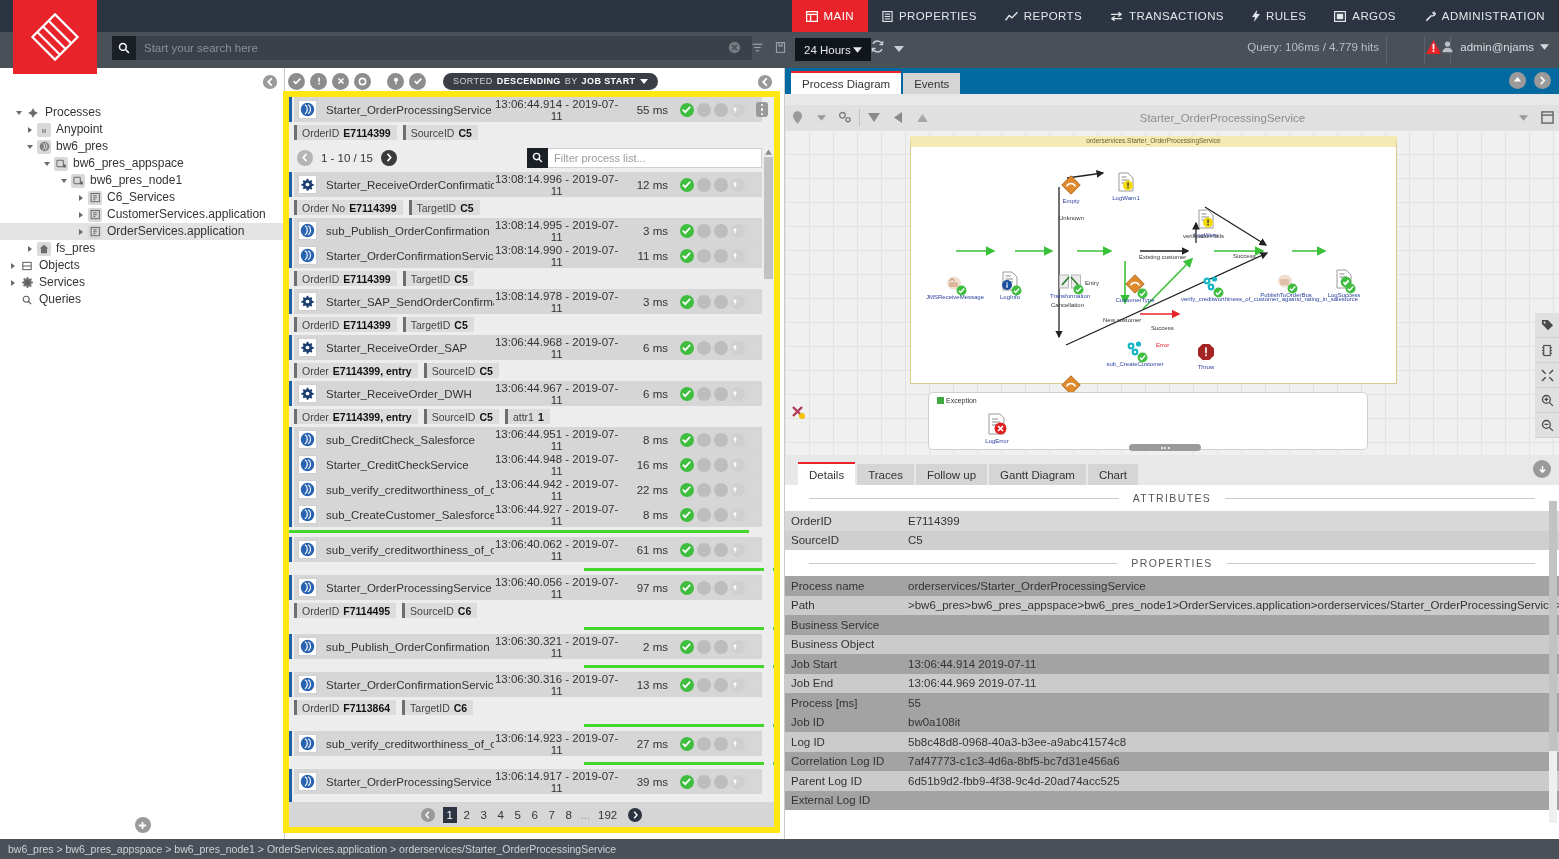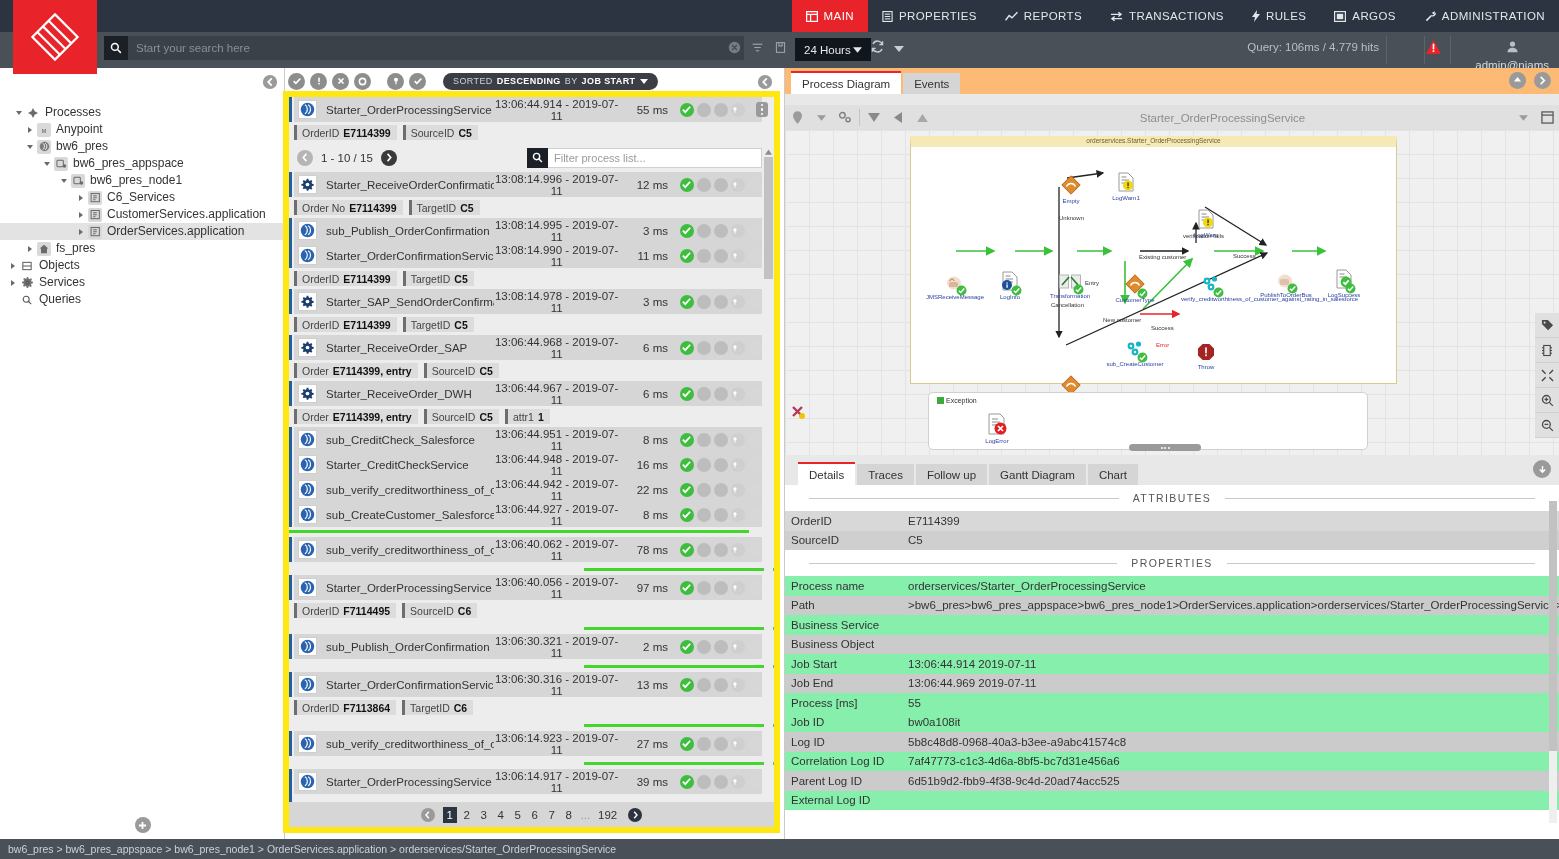--- a/index.html
+++ b/index.html
@@ -17,32 +17,32 @@
   .topbar { position:absolute; left:0; top:0; width:1559px; height:32px; background:#2b3440; display:flex; justify-content:flex-end; }
   .logo-box { position:absolute; left:13px; top:0; width:84px; height:74px; background:#e8242a; z-index:40; display:flex; align-items:center; justify-content:center; }
   .logo-box svg { display:block; }
   .nav { display:flex; height:32px; }
   .nav-item { display:flex; align-items:center; gap:6px; padding:0 14px; height:32px; color:#e4e7ea; font-size:11.5px; letter-spacing:.4px; cursor:pointer; }
   .nav-item.active { background:#e8242a; color:#fff;text-align:right; }
   .nav-item svg { display:block; }
 
   
   .searchbar { position:absolute; left:0; top:32px; width:1559px; height:36px; background:#4a5058; display:flex; align-items:center; }
-  .search-wrap { position:absolute; left:104px; top:38px; width:640px; height:20px; display:flex; align-items:center; }
+  .search-wrap { position:absolute; left:112px; top:38px; width:640px; height:20px; display:flex; align-items:center; }
   .search-btn { width:24px; height:24px; background:#1b1f26; display:flex; align-items:center; justify-content:center; cursor:pointer; }
   .search-input { flex:1; height:24px; background:#3b4149; border:none; outline:none; color:#cfd3d8; font-size:11.5px; font-family:"Liberation Sans",sans-serif; padding:0 8px; }
   .search-input::placeholder { color:#8b9096; }
   .sb-icons { position:absolute; left:728px; top:41px; display:flex; gap:10px; align-items:center; }
   .sb-icons .ic { cursor:pointer; opacity:.75; }
   .time-select { position:absolute; left:795px; top:38px; height:23px; background:#11161d; color:#e6e9ec; font-size:11.5px; display:flex; align-items:center; gap:2px; padding:0 9px; cursor:pointer; }
   .refresh-btn { position:absolute; left:870px; top:39px; cursor:pointer; }
   .caret-btn { position:absolute; left:894px; top:41px; cursor:pointer; }
   .query-info { position:absolute; right:180px; top:41px; color:#b9bfc6; font-size:11.5px; }
   .warn-ico { position:absolute; right:118px; top:40px; cursor:pointer; }
-  .user-box { position:absolute; right:10px; top:40px; color:#d7dbe0; font-size:11.5px; display:flex; align-items:center; gap:6px; cursor:pointer;flex-direction:column; }
+  .user-box { position:absolute; right:10px; top:40px; color:#d7dbe0; font-size:11.5px; display:flex; align-items:center; gap:6px; cursor:pointer; }
   .vsep { position:absolute; top:36px; width:1px; height:28px; background:#5c636c; }
 
   
   .tree-panel { position:absolute; left:0; top:68px; width:285px; height:771px; background:#fff; border-right:1px solid #c8cacd; }
   .tree { padding-top:36px; }
   .tnode { display:flex; align-items:center; height:17px; padding-left:6px; font-size:12px; color:#333; cursor:pointer; white-space:nowrap; }
   .tnode.sel { background:#e3e3e3; }
   .tw { width:14px; display:flex; justify-content:center; flex:0 0 14px; }
   .tri { width:0;height:0; border-left:4px solid #6a6a6a; border-top:3.5px solid transparent; border-bottom:3.5px solid transparent; }
   .tri.open { border-left:3.5px solid transparent; border-right:3.5px solid transparent; border-top:4px solid #6a6a6a; border-bottom:none; }
@@ -103,21 +103,21 @@
   .pg-btn { min-width:14px; height:16px; font-size:11.5px; color:#333; display:flex; align-items:center; justify-content:center; padding:0 3px; cursor:pointer; }
   .pg-btn.cur { background:#2b3440; color:#fff; }
   .pg-dots { color:#999; font-size:11px; padding:0 2px; }
   .pg-arrow { width:14px;height:14px;border-radius:50%;background:#9a9a9a;display:flex;align-items:center;justify-content:center;cursor:pointer;margin:0 5px; }
   .pg-arrow.dark { background:#2b3440; }
   .pg-kebab { position:absolute; right:6px; top:5px; width:12px;height:15px;border-radius:3px;background:#9a9a9a;display:flex;flex-direction:column;align-items:center;justify-content:center;gap:2px;cursor:pointer; }
   .pg-kebab i { width:2.5px;height:2.5px;border-radius:50%;background:#fff;display:block; }
 
   
   .right-panel { position:absolute; left:784px; top:68px; width:775px; height:771px; background:#e8e8e8; border-left:1px solid #c8cacd; }
-  .tabs { display:flex; align-items:flex-end; height:26px; padding-left:6px; padding-top:4px; background:#fdba74; }
+  .tabs { display:flex; align-items:flex-end; height:26px; padding-left:6px; padding-top:4px; background:#0369a1; }
   .tab { height:21px; padding:0 11px; font-size:11.5px; color:#333; display:flex; align-items:center; background:#d5d5d5; margin-right:2px; cursor:pointer; }
   .tab.active { background:#fff; border-top:2.5px solid #e8242a; height:23px; }
   .tab-right-btns { position:absolute; right:8px; top:72px; display:flex; gap:8px; }
   .gbtn { width:17px;height:17px;border-radius:50%;background:#9a9a9a;display:flex;align-items:center;justify-content:center;cursor:pointer; }
 
   .diag-toolbar { position:absolute; left:785px; top:105px; width:774px; height:25px; background:#e0e0e0; display:flex; align-items:center; gap:0; }
   .dtb { width:24px; height:25px; display:flex; align-items:center; justify-content:center; cursor:pointer; }
   .dtb-sep { width:1px; height:17px; background:#c4c4c4; margin:0 2px; }
   .diag-title { flex:1; text-align:center; font-size:11.5px; color:#8d8d8d; }
   .diag-area { position:absolute; left:785px; top:130px; width:774px; height:325px; background:#f0f0f0; overflow:hidden; }
@@ -145,21 +145,21 @@
   .det-dl-btn { position:absolute; right:8px; top:460px; width:18px;height:18px;border-radius:50%;background:#9a9a9a;display:flex;align-items:center;justify-content:center;cursor:pointer; }
   .det-body { position:absolute; left:785px; top:485px; width:774px; height:354px; background:#fff; overflow:hidden; }
   .sect { height:26px; display:flex; align-items:center; gap:14px; padding:0 24px; }
   .sect .ln { flex:1; height:1px; background:#c9c9c9; }
   .sect .tx { font-size:10.5px; letter-spacing:1.4px; color:#555; }
   .drow { display:flex; height:19.5px; align-items:center; font-size:11.5px; }
   .drow.odd { background:#d8d8d8; }
   .drow.even { background:#cfcfcf; }
   .dk { width:123px; padding-left:6px; color:#333; flex:0 0 123px; }
   .dv { color:#333; overflow:hidden; white-space:nowrap; }
-  .drow.p { background:#86efac; }
+  .drow.p { background:#a3a3a3; }
   .drow.p.alt { background:#cbcbcb; }
   .det-vs { position:absolute; right:2px; top:16px; width:8px; height:322px; background:#efefef; }
   .det-vs .th { position:absolute; left:0; top:0; width:8px; height:250px; background:#c2c2c2; }
 
   
   .footer { position:absolute; left:0; bottom:0; width:1559px; height:20px; background:#4a5058; color:#cdd2d7; font-size:10.5px; display:flex; align-items:center; padding-left:8px; }
 </style>
 </head>
 <body>
 
@@ -906,21 +906,21 @@
         </div>
         <div class="prow">
           <span class="pico">
             <svg width="15" height="15" viewBox="0 0 16 16">
               <circle cx="8" cy="8" r="7.2" fill="#2a63b0"></circle>
               <path d="M5.2 3c3.2 1.4 3.7 7.2 0 9.6M8.6 3c3.2 1.4 3.7 7.2 0 9.6" stroke="#fff" stroke-width="1.2" fill="none"></path>
             </svg>
           </span>
           <span class="pname">sub_verify_creditworthiness_of_custo</span>
           <span class="ptime">13:06:40.062 - 2019-07-11</span>
-          <span class="pdur">78 ms</span>
+          <span class="pdur">61 ms</span>
           <span class="pdots">
             <span class="dot green">
               <svg width="11" height="11" viewBox="0 0 12 12">
                 <path d="M2 6.2l2.6 2.6L10 3" stroke="#fff" stroke-width="2" fill="none"></path>
               </svg>
             </span>
             <span class="dot"></span>
             <span class="dot"></span>
             <span class="dot pale"><svg width="8" height="8" viewBox="0 0 10 10">
                 <circle cx="5" cy="3.6" r="2" fill="#fff"></circle>

